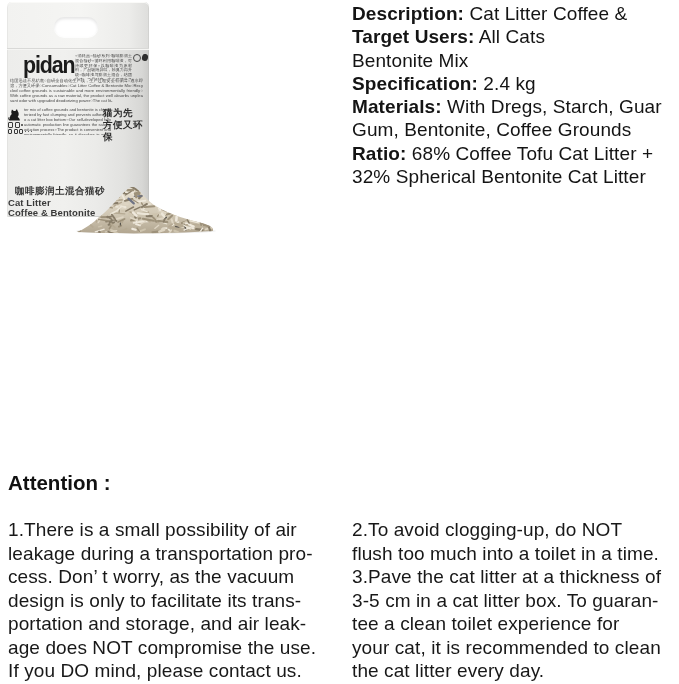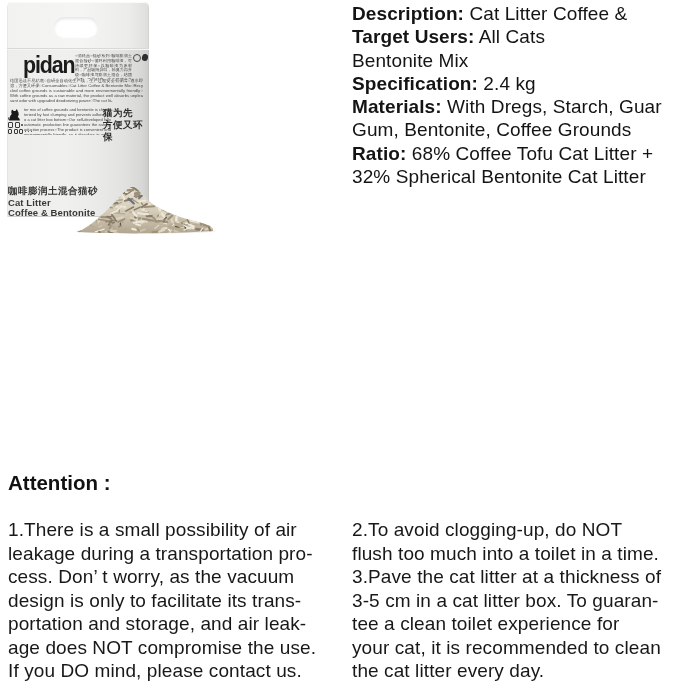--- a/index.html
+++ b/index.html
@@ -48,21 +48,21 @@
   .cat-icon{position:absolute;left:1px;top:59px;width:13px;height:13px;}
   .campaign{
     position:absolute;left:96px;top:58px;width:43px;
     font-weight:700;color:#2b2b2b;font-size:9.5px;line-height:12px;letter-spacing:.5px;
   }
   .mi-row{position:absolute;display:flex;align-items:center;gap:1.5px;}
   .mi-box{width:5px;height:6px;border:1px solid #3a3a3a;border-radius:1px;box-sizing:border-box;}
   .mi-box.sm{width:4px;height:5px;}
   .mi-dot{width:2px;height:2px;background:#3a3a3a;border-radius:50%;}
   .mi-dot.sm{width:1.5px;height:1.5px;}
-  .pname-cn{position:absolute;left:1px;top:137px;font-size:9.5px;line-height:10px;font-weight:700;color:#343434;letter-spacing:.5px;}
+  .pname-cn{position:absolute;left:8px;top:137px;font-size:9.5px;line-height:10px;font-weight:700;color:#343434;letter-spacing:.5px;}
   .pname-en{position:absolute;left:1px;font-size:9.5px;line-height:10px;font-weight:700;color:#3a3a3a;letter-spacing:.1px;text-align:center;}
   .pname-en.l1{top:149px;}
   .pname-en.l2{top:159px;}
   .pile{position:absolute;left:70px;top:182px;z-index:3;}
 
   
   .desc{position:absolute;left:352px;top:2px;width:327px;font-size:19px;line-height:23.3px;color:#141414;letter-spacing:.1px;}
   .desc .row{white-space:nowrap;}
   .desc .b{font-weight:700;text-align:center;}
 

